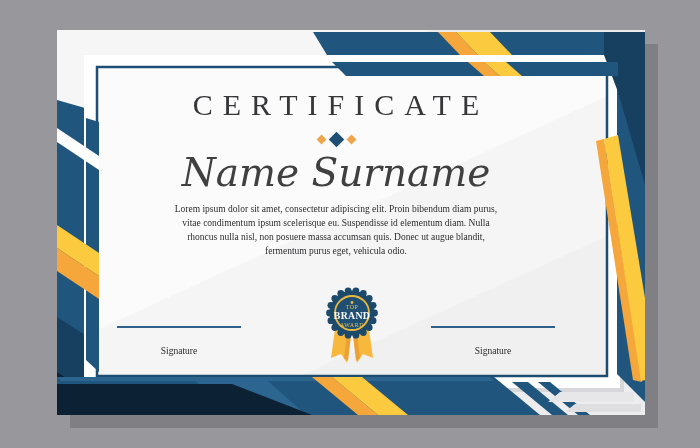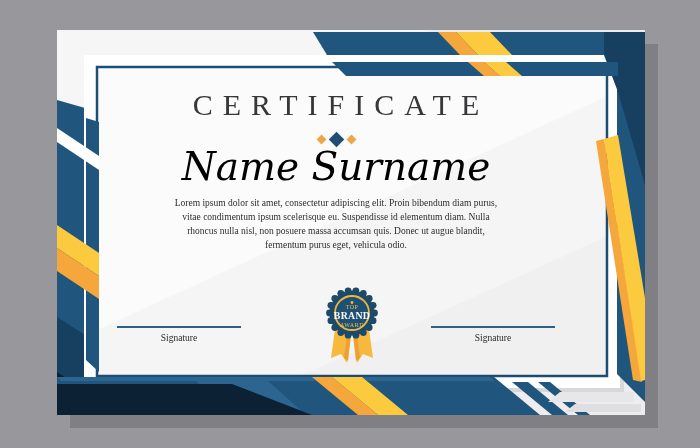--- a/index.html
+++ b/index.html
@@ -10,28 +10,28 @@
                 text-align:center;color:#2e2e30;}
   .title{margin:21px 0 0 0;font-size:30px;font-weight:normal;letter-spacing:10px;
          text-indent:10px;color:#37373a;line-height:34px;}
   .subtitle{margin:3px 0 0 0;font-size:15px;letter-spacing:3px;text-indent:3px;
             color:#333c47;line-height:18px;}
   .separator{margin-top:9px;height:13px;line-height:13px;}
   .diamond{display:inline-block;vertical-align:middle;}
   .d-small{width:7px;height:7px;background:#eda64a;transform:rotate(45deg);margin:0 6px;}
   .d-large{width:11px;height:11px;background:#1f4e74;transform:rotate(45deg);}
   .presented{margin-top:12px;font-size:9.5px;color:#2a2a2c;line-height:12px;}
-  .name{margin:1px 0 0 0;font-size:39px;font-weight:normal;font-style:italic;
-        font-family:"DejaVu Serif",serif;color:#000000;line-height:44px;}
+  .name{margin:7px 0 0 0;font-size:39px;font-weight:normal;font-style:italic;
+        font-family:"DejaVu Serif",serif;color:#404040;line-height:44px;}
   .body-text{margin:7px auto 8px;font-size:9.5px;line-height:14px;width:332px;color:#2c2c2e;}
   .sig{position:absolute;top:259px;width:124px;}
   .sig-left{left:36px;}
   .sig-right{left:350px;}
   .sig-line{border-top:2px solid #2f6089;height:0;}
-  .sig-label{margin-top:5px;font-size:9.5px;color:#2b2b2d;text-align:center;}
+  .sig-label{margin-top:18px;font-size:9.5px;color:#2b2b2d;text-align:center;}
   .badge-text{font-family:"Liberation Serif",serif;}
 </style>
 </head>
 <body>
 
 <div class="scene">
 
   <svg class="deco" viewBox="0 0 700 448">
 
     <rect x="0" y="0" width="700" height="448" fill="#98989c"></rect>

